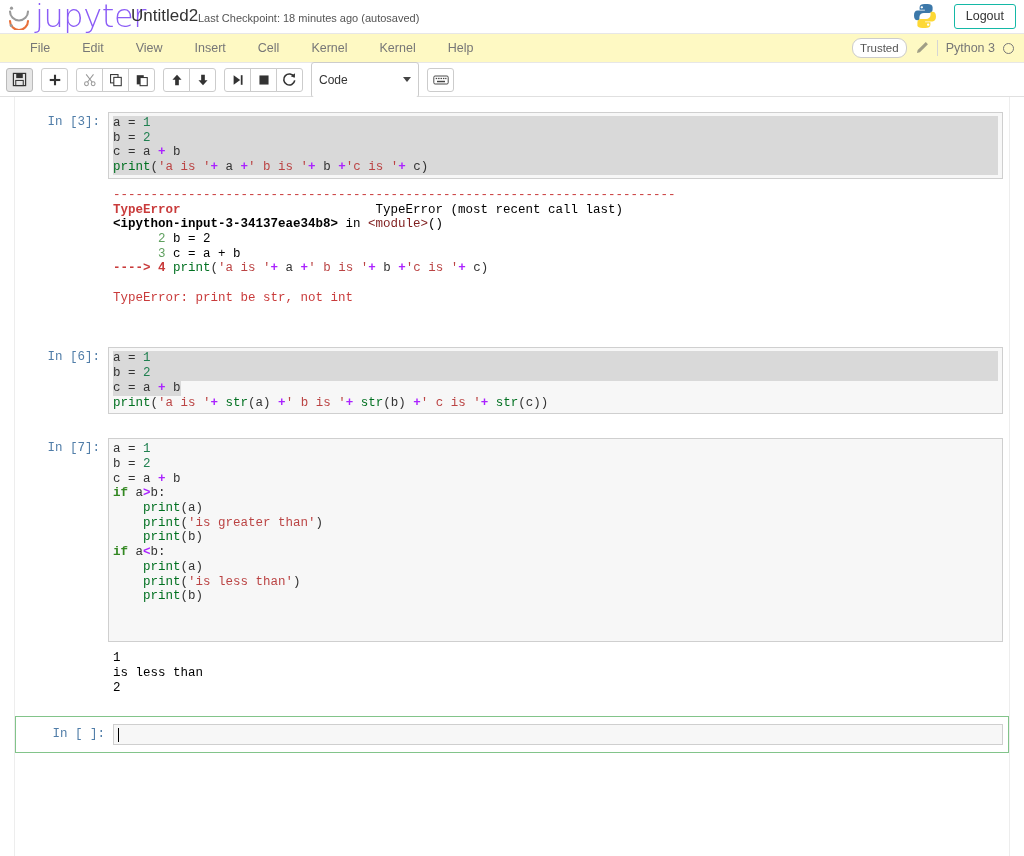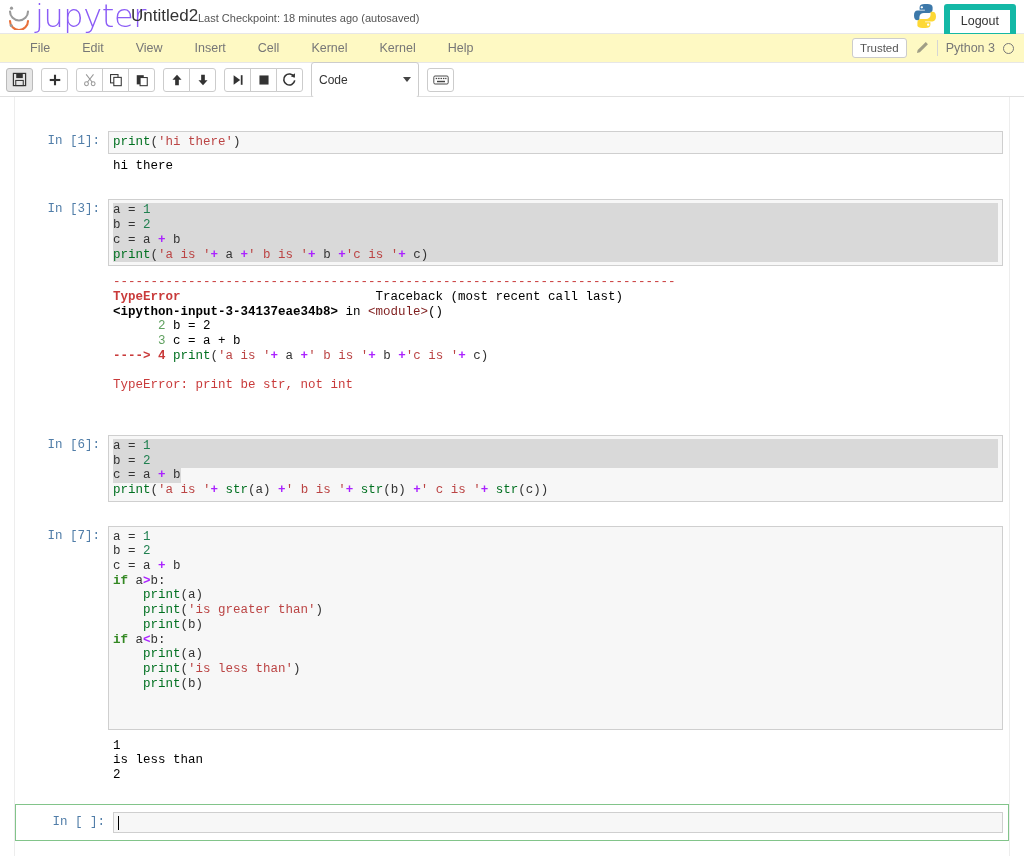--- a/index.html
+++ b/index.html
@@ -34,42 +34,42 @@
     font-size: 17px; color: #333; line-height: 22px;
   }
   #checkpoint {
     position: absolute; left: 198px; top: 11px;
     font-size: 11px; color: #545454; line-height: 14px;
   }
   #py-logo { position: absolute; right: 85px; top: 2px; width: 28px; height: 28px; }
   #logout-btn {
     position: absolute; right: 8px; top: 4px;
     font-size: 12.5px; color: #333;
-    border: 6px solid #14b8a6; background: #fff;
+    border: 1px solid #14b8a6; background: #fff;
     border-radius: 3px; padding: 4px 11px; line-height: 15px;
     cursor: pointer;
   }
 
   
   #menubar {
     position: relative; height: 29px;
     background: #fef9c3; border-bottom: 1px solid #e7e7e7;
   }
   #menu-items { display: flex; align-items: center; height: 100%; padding-left: 14px; }
   .menu-item {
     font-size: 12.5px; color: #777; padding: 0 16px;
     line-height: 28px; cursor: pointer;
   }
   #kernel-indicator {
     position: absolute; right: 6px; top: 0; height: 100%;
     display: flex; align-items: center; gap: 8px;
   }
   #trusted-badge {
     font-size: 11.5px; color: #555; border: 1px solid #ccc;
-    background: #fff; border-radius: 3px; padding: 2px 7px;
+    background: #fff; border-radius: 9px; padding: 2px 7px;
     line-height: 14px; cursor: pointer;
   }
   #edit-pencil-icon { width: 14px; height: 14px; opacity: .55; cursor: pointer; }
   #kdivider { width: 1px; height: 16px; background: #d5d5d5; }
   #kernel-name { font-size: 12.5px; color: #777; }
   #kernel-idle-circle {
     width: 11px; height: 11px; border: 1.4px solid #777;
     border-radius: 50%; margin-right: 4px;
   }
 
@@ -323,44 +323,32 @@
         <rect x="15.2" y="4.3" width="1.6" height="1.6" fill="#444"></rect>
         <rect x="5" y="8" width="10" height="1.8" fill="#444"></rect>
       </svg>
     </div>
   </div>
 </div>
 
 <div id="nb-container">
   <div id="nb-page">
 
-    <div class="cell" style="margin-top:28px;">
-      <div class="inner">
-        <div class="prompt">In [1]:</div>
-        <div class="input-area">
-          <div class="code"><div class="line"><span class="bi">print</span><span class="pl">(</span><span class="st">'hi there'</span><span class="pl">)</span></div></div>
-        </div>
-      </div>
-      <div class="output">
-        <div class="out-prompt"></div>
-        <div class="out-body">hi there</div>
-      </div>
-    </div>
 
     <div class="cell" style="margin-top:9px;">
       <div class="inner">
         <div class="prompt">In [3]:</div>
         <div class="input-area">
           <div class="code"><div class="line hl"><span class="pl">a = </span><span class="nu">1</span></div><div class="line hl"><span class="pl">b = </span><span class="nu">2</span></div><div class="line hl"><span class="pl">c = a </span><span class="op">+</span><span class="pl"> b</span></div><div class="line hl"><span class="bi">print</span><span class="pl">(</span><span class="st">'a is '</span><span class="op">+</span><span class="pl"> a </span><span class="op">+</span><span class="st">' b is '</span><span class="op">+</span><span class="pl"> b </span><span class="op">+</span><span class="st">'c is '</span><span class="op">+</span><span class="pl"> c)</span></div></div>
         </div>
       </div>
       <div class="output">
         <div class="out-prompt"></div>
         <div class="out-body tb" style="padding-top:8px;"><span class="tb-sep">---------------------------------------------------------------------------</span>
-<span class="tb-etype">TypeError</span><span class="tb-right" style="white-space:pre">                          </span><span class="tb-right">Traceback (most recent call last)</span>
+<span class="tb-etype">TypeError</span><span class="tb-right" style="white-space:pre">                          </span><span class="tb-right">TypeError (most recent call last)</span>
 <span class="tb-file">&lt;ipython-input-3-34137eae34b8&gt;</span><span class="tb-right"> in </span><span class="tb-mod">&lt;module&gt;</span><span class="tb-right">()</span>
 <span class="tb-lnum">      2 </span><span class="tb-right">b = 2</span>
 <span class="tb-lnum">      3 </span><span class="tb-right">c = a + b</span>
 <span class="tb-arrow">----&gt; </span><span class="tb-arrow">4 </span><span><span class="bi">print</span><span class="pl">(</span><span class="st">'a is '</span><span class="op">+</span><span class="pl"> a </span><span class="op">+</span><span class="st">' b is '</span><span class="op">+</span><span class="pl"> b </span><span class="op">+</span><span class="st">'c is '</span><span class="op">+</span><span class="pl"> c)</span></span>
 
 <span class="tb-msg">TypeError: print be str, not int</span></div>
       </div>
     </div>
 
     <div class="cell" style="margin-top:25px;">

